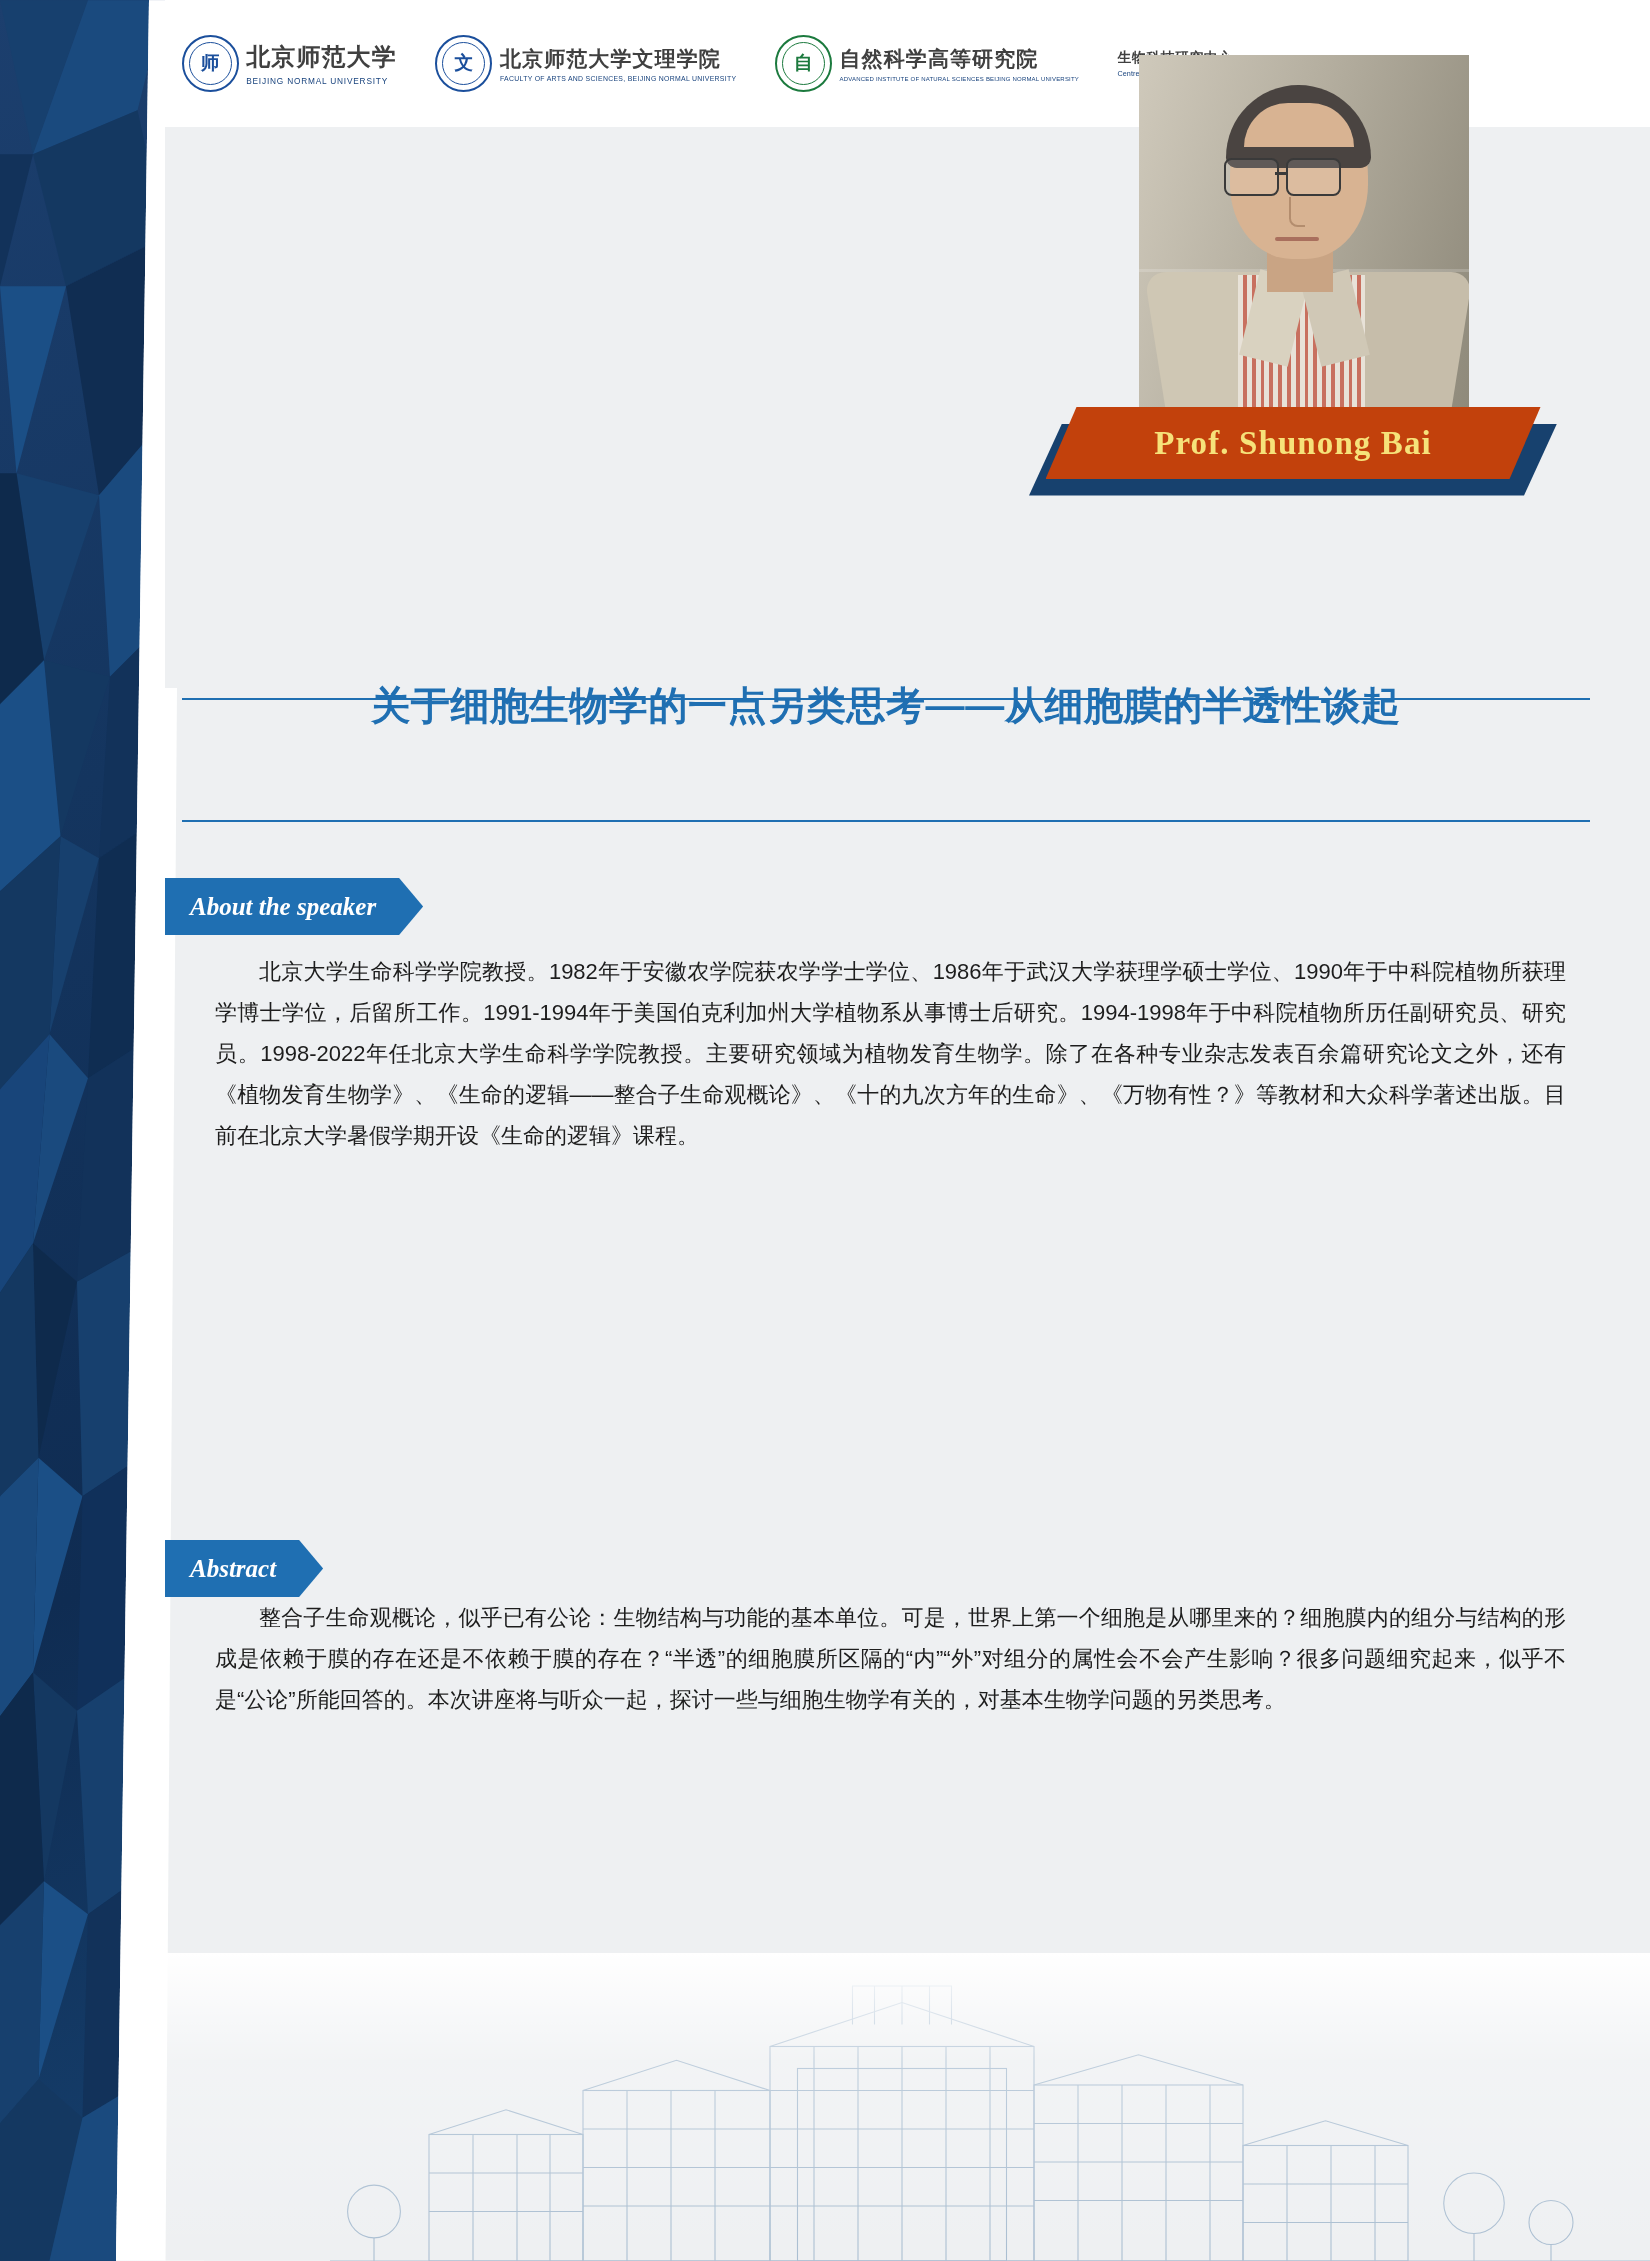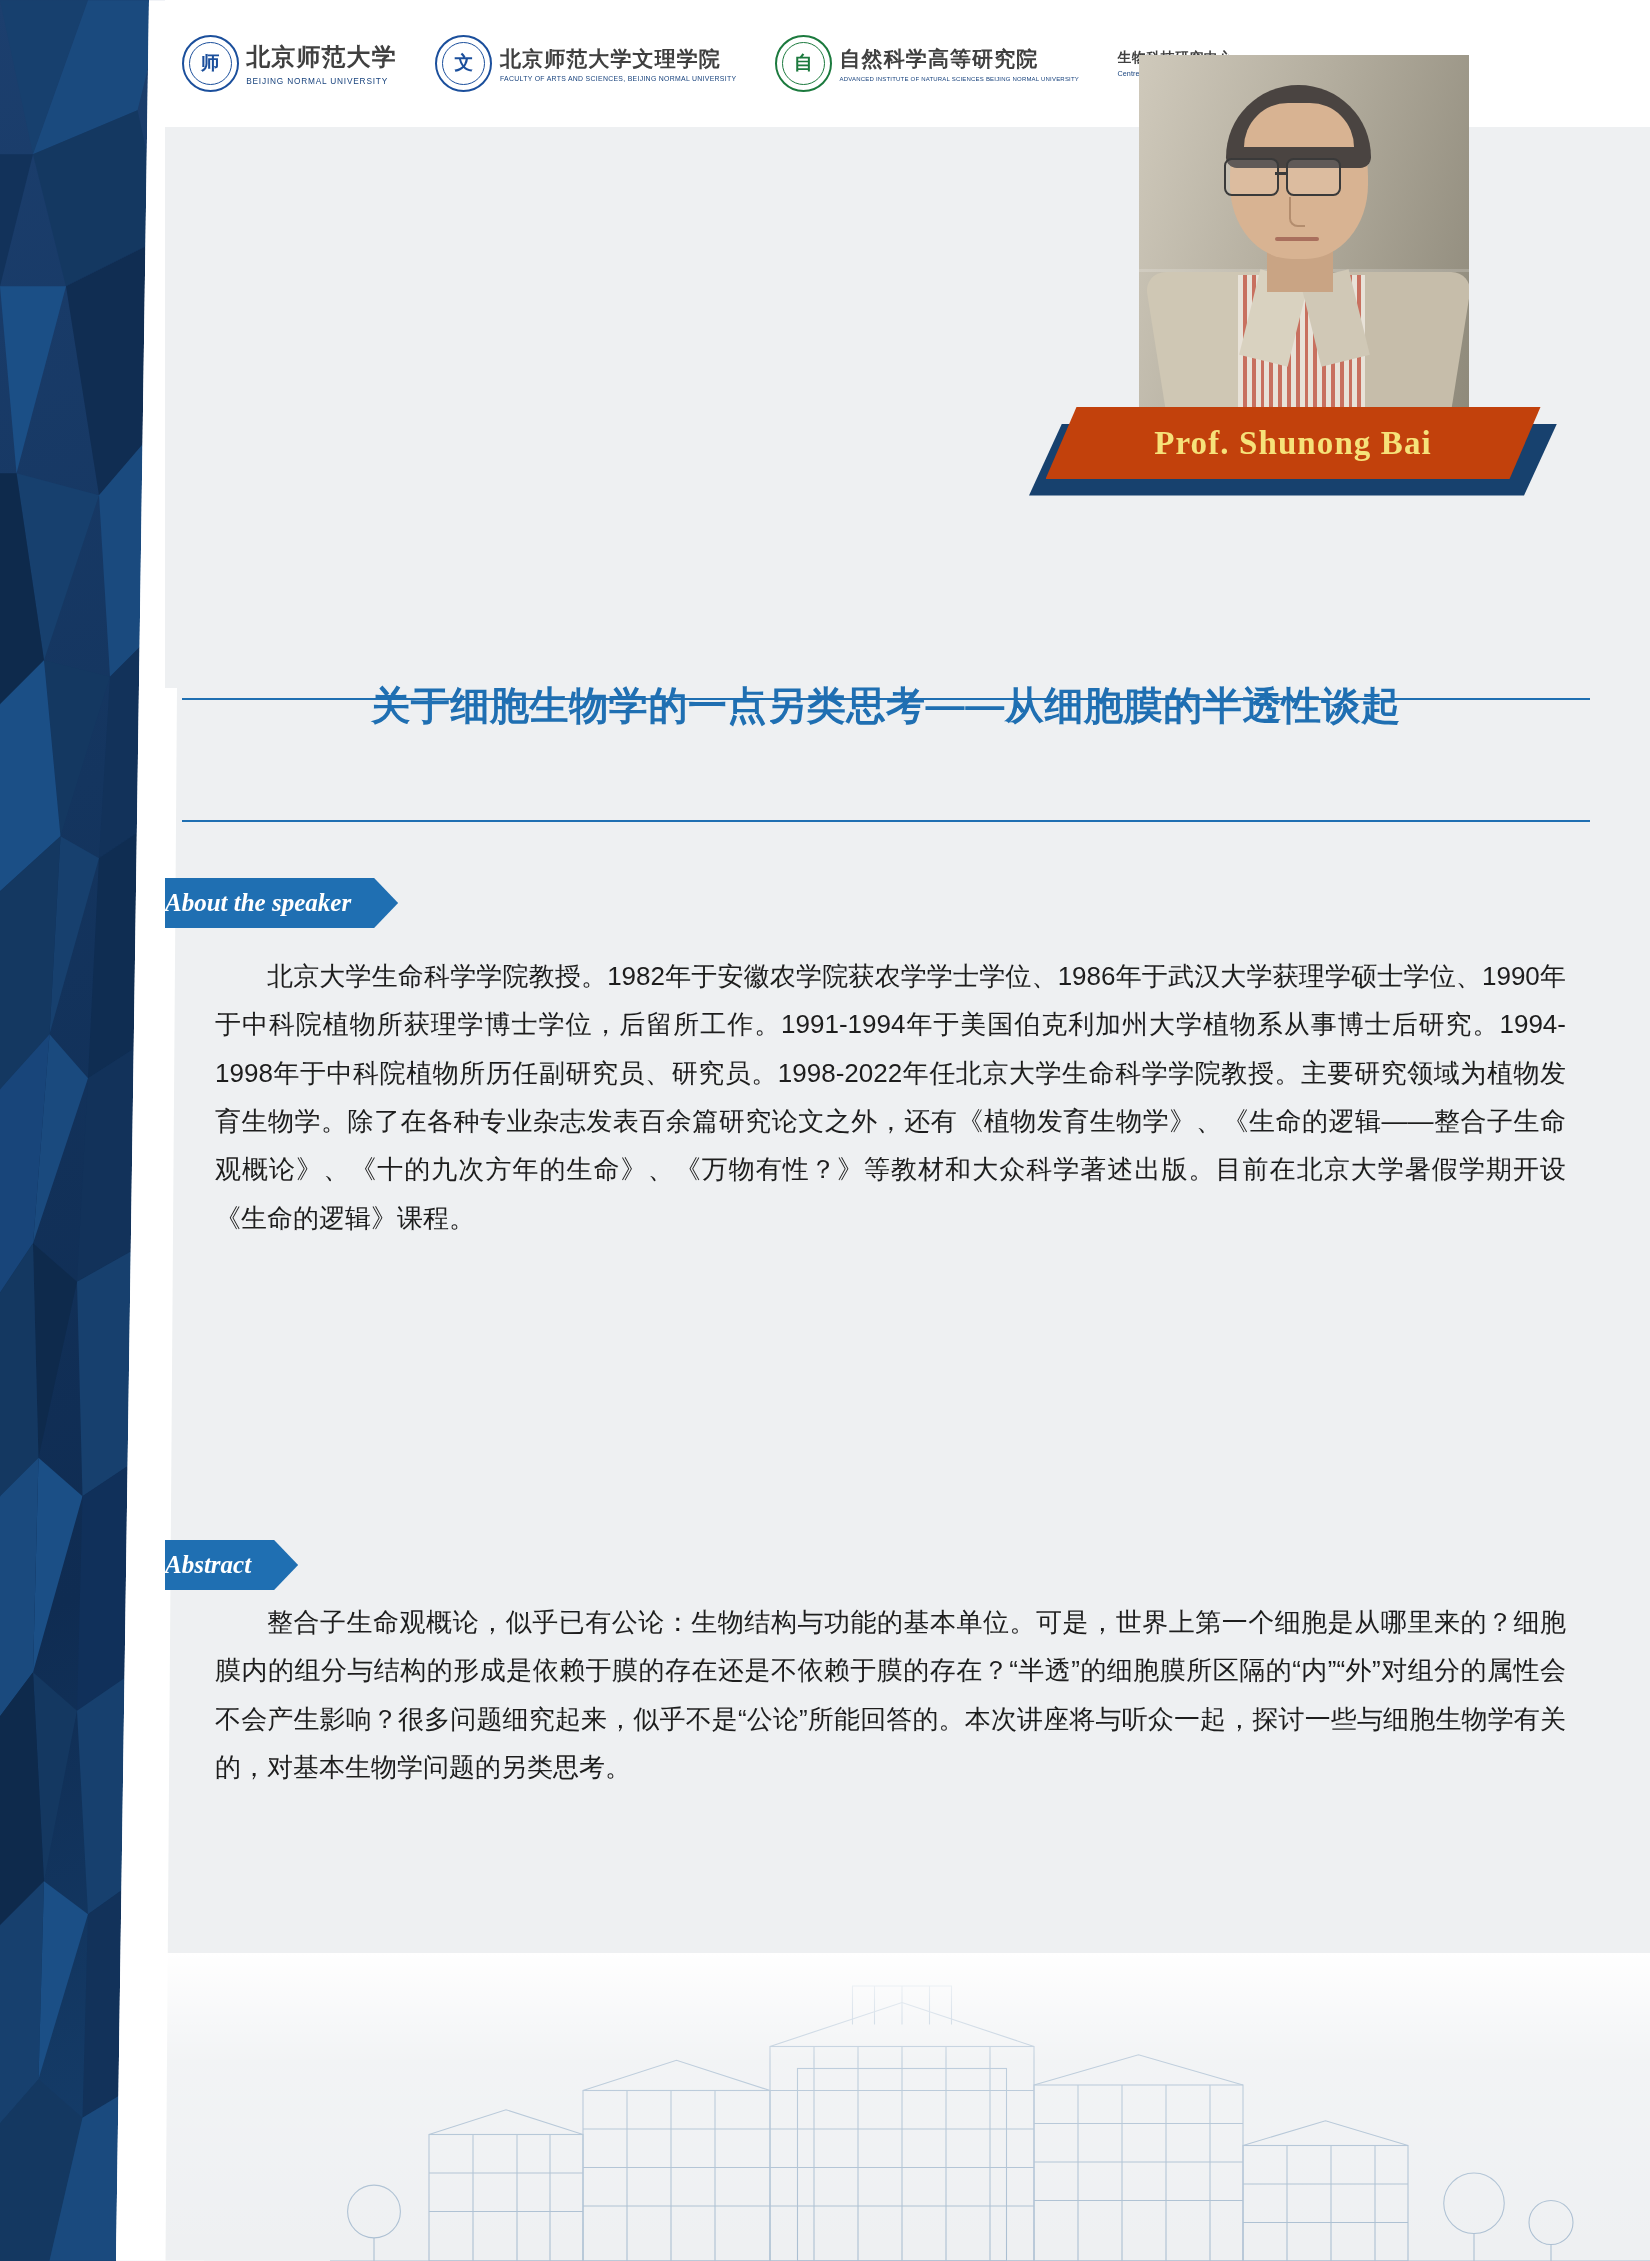--- a/index.html
+++ b/index.html
@@ -328,44 +328,45 @@
     font-size: 39px;
     font-weight: bold;
     font-family: "Liberation Sans", sans-serif;
     letter-spacing: 0.6px;
     white-space: nowrap;
   }
 
   
   .tag {
     position: absolute;
-    height: 50px;
+    height: 57px;
     background: #1f6fb2;
     display: flex;
     align-items: center;
+    padding-left: 25px;
     padding-right: 47px;
     box-sizing: border-box;
     color: #ffffff;
     font-family: "Liberation Serif", serif;
     font-style: italic;
     font-weight: bold;
     font-size: 25px;
     clip-path: polygon(0 0, calc(100% - 24px) 0, 100% 50%, calc(100% - 24px) 100%, 0 100%);
     white-space: nowrap;
   }
   .tag.speaker { left: 165px; top: 878px; }
   .tag.abstract { left: 165px; top: 1524px; margin-top: 16px; }
 
   
   .para {
     position: absolute;
     left: 215px;
     width: 1351px;
     color: #1d1d1d;
-    font-size: 26px;
+    font-size: 22px;
     line-height: 1.86;
     text-align: justify;
     text-justify: inter-ideograph;
     font-family: "Liberation Sans", sans-serif;
   }
   .para.speaker-body { top: 952px; text-indent: 2em; }
   .para.abstract-body { top: 1598px; text-indent: 2em; }
 
   
   .bottom-sketch {

